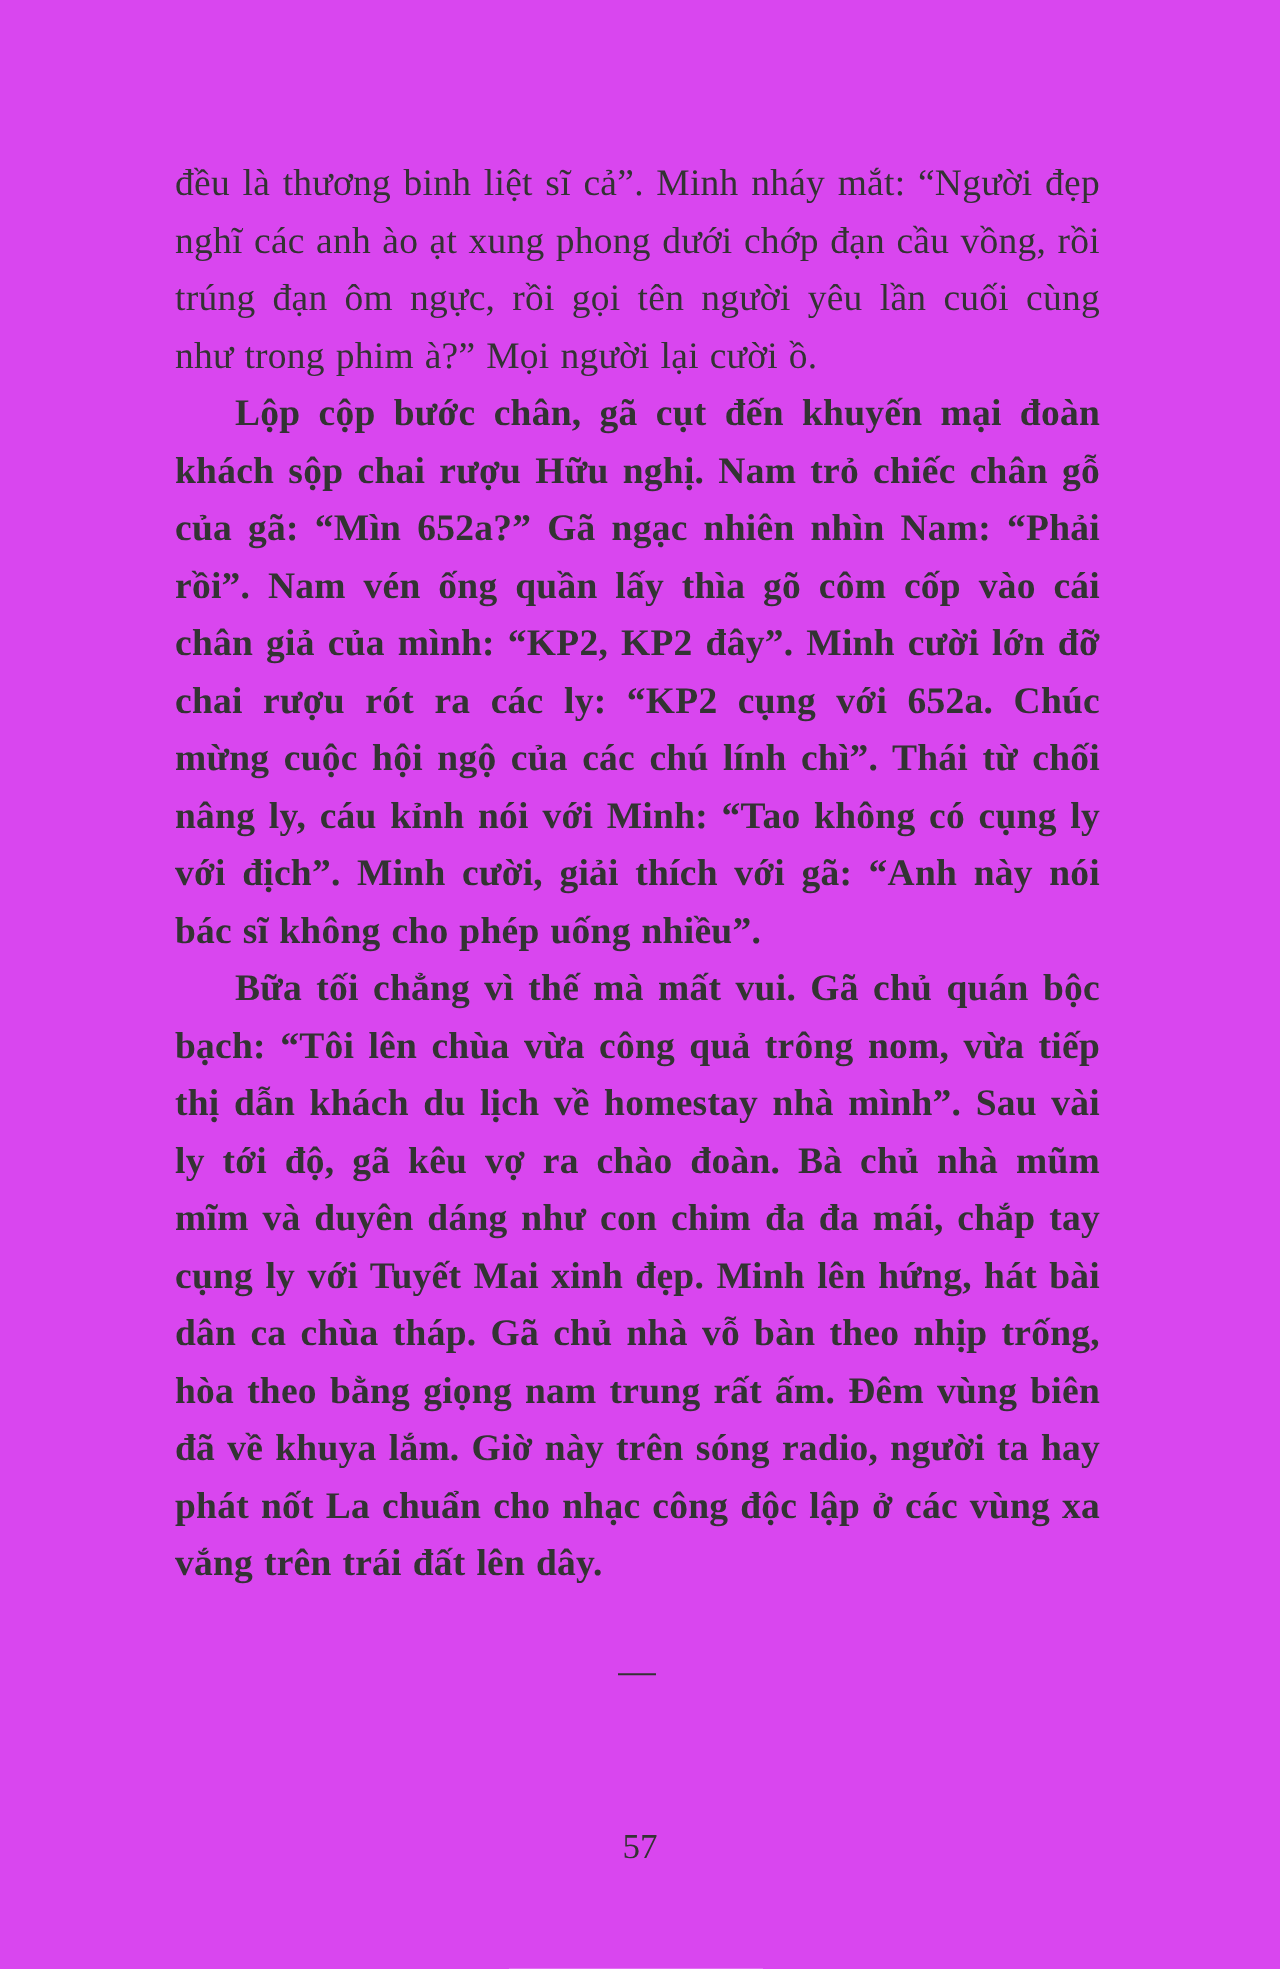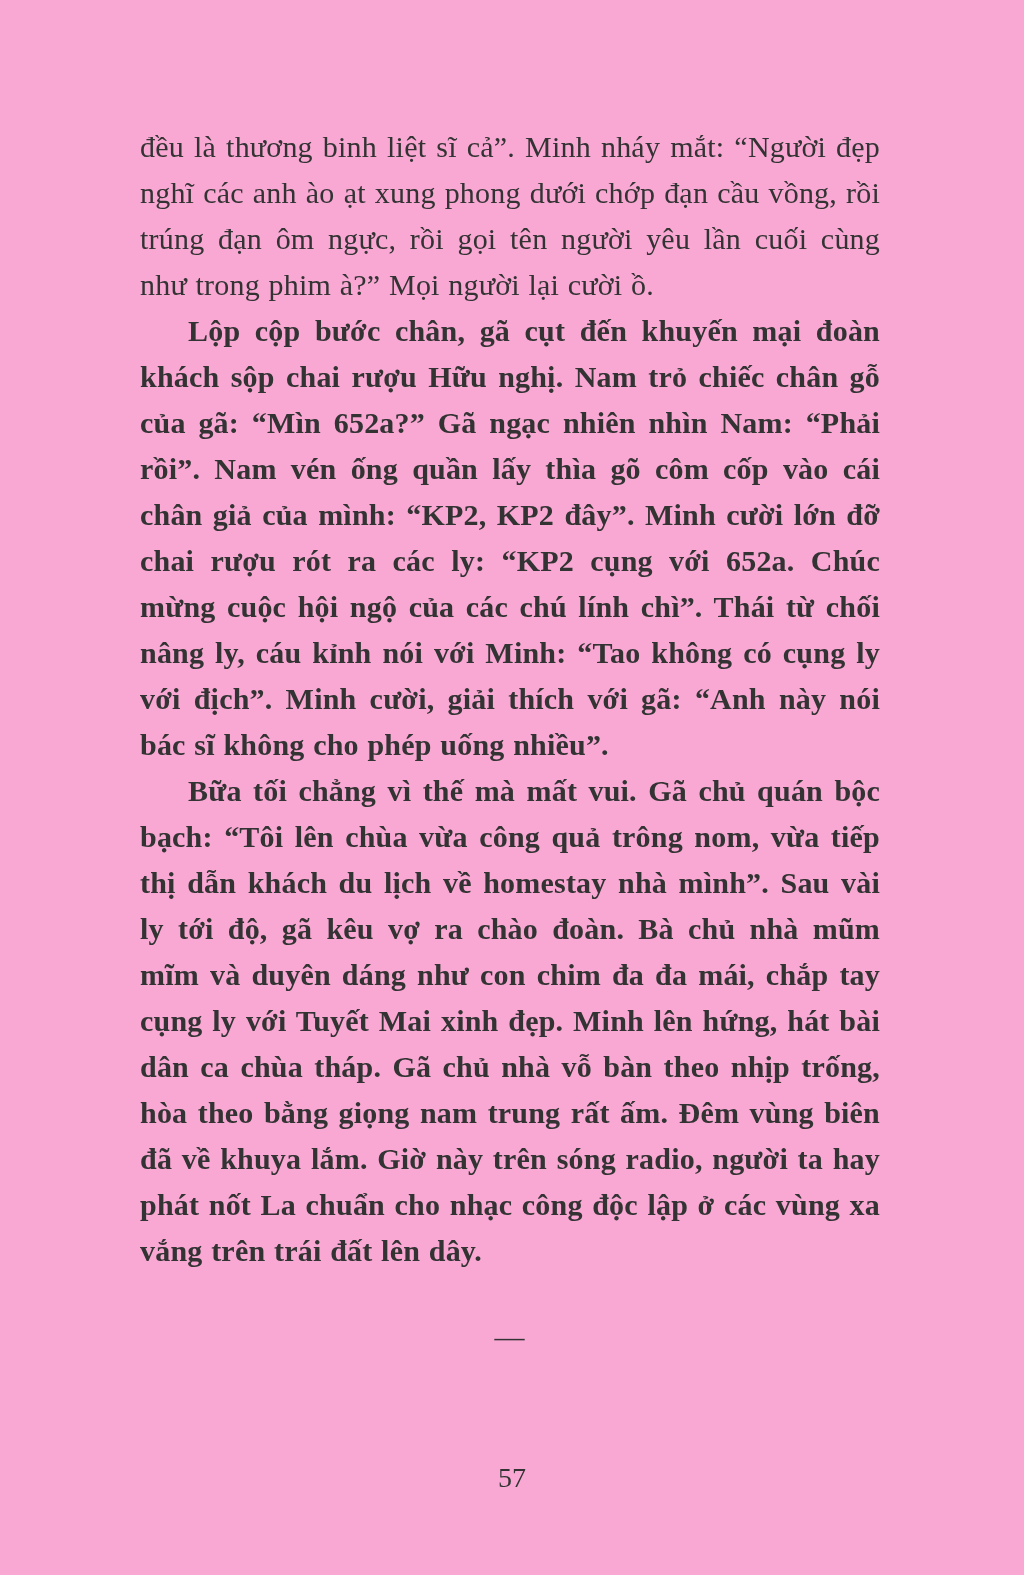--- a/index.html
+++ b/index.html
@@ -14,21 +14,21 @@
     font-family: "Liberation Serif", serif;
     color: #333333;
     overflow: hidden;
   }
   .book-page {
     position: absolute;
     left: 0;
     top: 0;
     width: 1024px;
     height: 1575px;
-    background: #f9a8d4;
+    background: #d946ef;
   }
   .text-block {
     position: absolute;
     left: 140px;
     top: 124px;
     width: 740px;
   }
   .text-block p {
     margin: 0;
     font-size: 30px;

